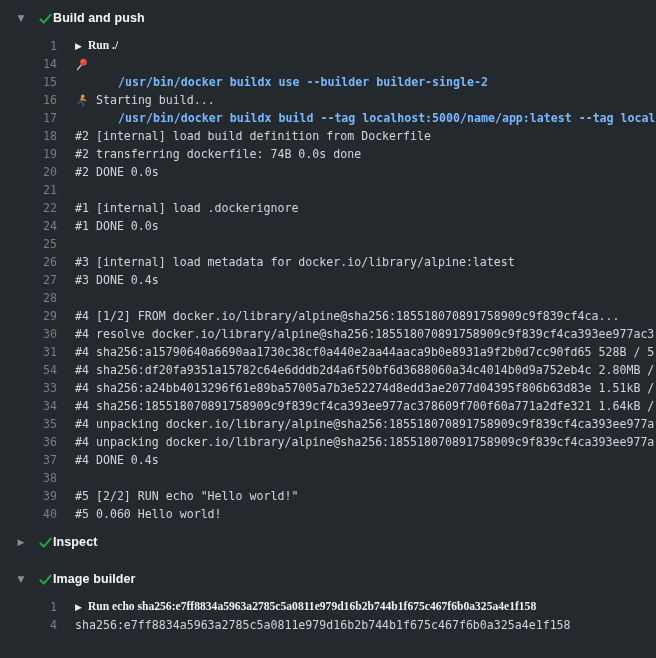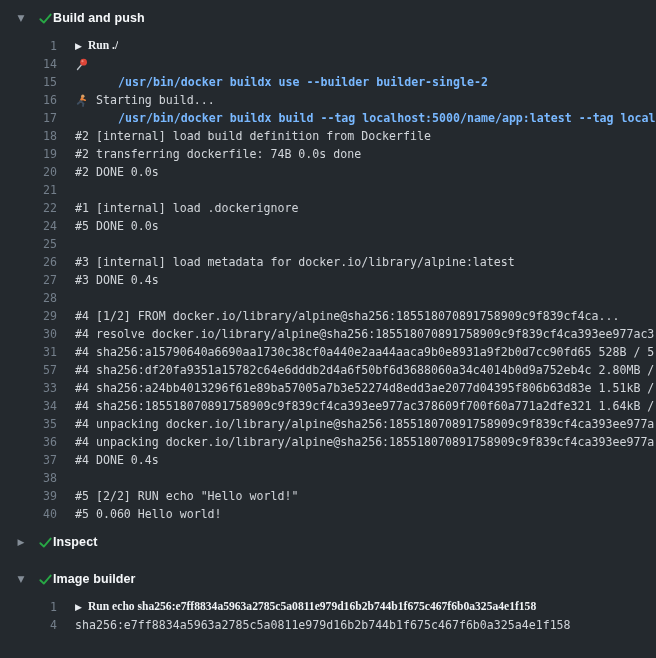--- a/index.html
+++ b/index.html
@@ -122,29 +122,29 @@
               <line x1="5.8" y1="7.2" x2="8.4" y2="9.6" stroke="#3e4e60" stroke-width="1.8" stroke-linecap="round"></line>
               <line x1="8.4" y1="9.6" x2="8" y2="12" stroke="#3e4e60" stroke-width="1.8" stroke-linecap="round"></line>
               <line x1="5.8" y1="7.2" x2="2.8" y2="9.8" stroke="#3e4e60" stroke-width="1.8" stroke-linecap="round"></line>
             </svg><span class="txt-default">Starting build...</span></span></div>
         <div class="line"><span class="num">17</span><span class="content"><span class="txt-command">/usr/bin/docker buildx build --tag localhost:5000/name/app:latest --tag localhost:50</span></span></div>
         <div class="line"><span class="num">18</span><span class="content"><span class="txt-default">#2 [internal] load build definition from Dockerfile</span></span></div>
         <div class="line"><span class="num">19</span><span class="content"><span class="txt-default">#2 transferring dockerfile: 74B 0.0s done</span></span></div>
         <div class="line"><span class="num">20</span><span class="content"><span class="txt-default">#2 DONE 0.0s</span></span></div>
         <div class="line"><span class="num">21</span><span class="content"><span class="txt-default"></span></span></div>
         <div class="line"><span class="num">22</span><span class="content"><span class="txt-default">#1 [internal] load .dockerignore</span></span></div>
-        <div class="line"><span class="num">24</span><span class="content"><span class="txt-default">#5 DONE 0.0s</span></span></div>
+        <div class="line"><span class="num">24</span><span class="content"><span class="txt-default">#1 DONE 0.0s</span></span></div>
         <div class="line"><span class="num">25</span><span class="content"><span class="txt-default"></span></span></div>
         <div class="line"><span class="num">26</span><span class="content"><span class="txt-default">#3 [internal] load metadata for docker.io/library/alpine:latest</span></span></div>
         <div class="line"><span class="num">27</span><span class="content"><span class="txt-default">#3 DONE 0.4s</span></span></div>
         <div class="line"><span class="num">28</span><span class="content"><span class="txt-default"></span></span></div>
         <div class="line"><span class="num">29</span><span class="content"><span class="txt-default">#4 [1/2] FROM docker.io/library/alpine@sha256:185518070891758909c9f839cf4ca...</span></span></div>
         <div class="line"><span class="num">30</span><span class="content"><span class="txt-default">#4 resolve docker.io/library/alpine@sha256:185518070891758909c9f839cf4ca393ee977ac3</span></span></div>
         <div class="line"><span class="num">31</span><span class="content"><span class="txt-default">#4 sha256:a15790640a6690aa1730c38cf0a440e2aa44aaca9b0e8931a9f2b0d7cc90fd65 528B / 5</span></span></div>
-        <div class="line"><span class="num">57</span><span class="content"><span class="txt-default">#4 sha256:df20fa9351a15782c64e6dddb2d4a6f50bf6d3688060a34c4014b0d9a752eb4c 2.80MB /</span></span></div>
+        <div class="line"><span class="num">54</span><span class="content"><span class="txt-default">#4 sha256:df20fa9351a15782c64e6dddb2d4a6f50bf6d3688060a34c4014b0d9a752eb4c 2.80MB /</span></span></div>
         <div class="line"><span class="num">33</span><span class="content"><span class="txt-default">#4 sha256:a24bb4013296f61e89ba57005a7b3e52274d8edd3ae2077d04395f806b63d83e 1.51kB /</span></span></div>
         <div class="line"><span class="num">34</span><span class="content"><span class="txt-default">#4 sha256:185518070891758909c9f839cf4ca393ee977ac378609f700f60a771a2dfe321 1.64kB /</span></span></div>
         <div class="line"><span class="num">35</span><span class="content"><span class="txt-default">#4 unpacking docker.io/library/alpine@sha256:185518070891758909c9f839cf4ca393ee977a</span></span></div>
         <div class="line"><span class="num">36</span><span class="content"><span class="txt-default">#4 unpacking docker.io/library/alpine@sha256:185518070891758909c9f839cf4ca393ee977a</span></span></div>
         <div class="line"><span class="num">37</span><span class="content"><span class="txt-default">#4 DONE 0.4s</span></span></div>
         <div class="line"><span class="num">38</span><span class="content"><span class="txt-default"></span></span></div>
         <div class="line"><span class="num">39</span><span class="content"><span class="txt-default">#5 [2/2] RUN echo "Hello world!"</span></span></div>
         <div class="line"><span class="num">40</span><span class="content"><span class="txt-default">#5 0.060 Hello world!</span></span></div>
       </div>
     </div>

